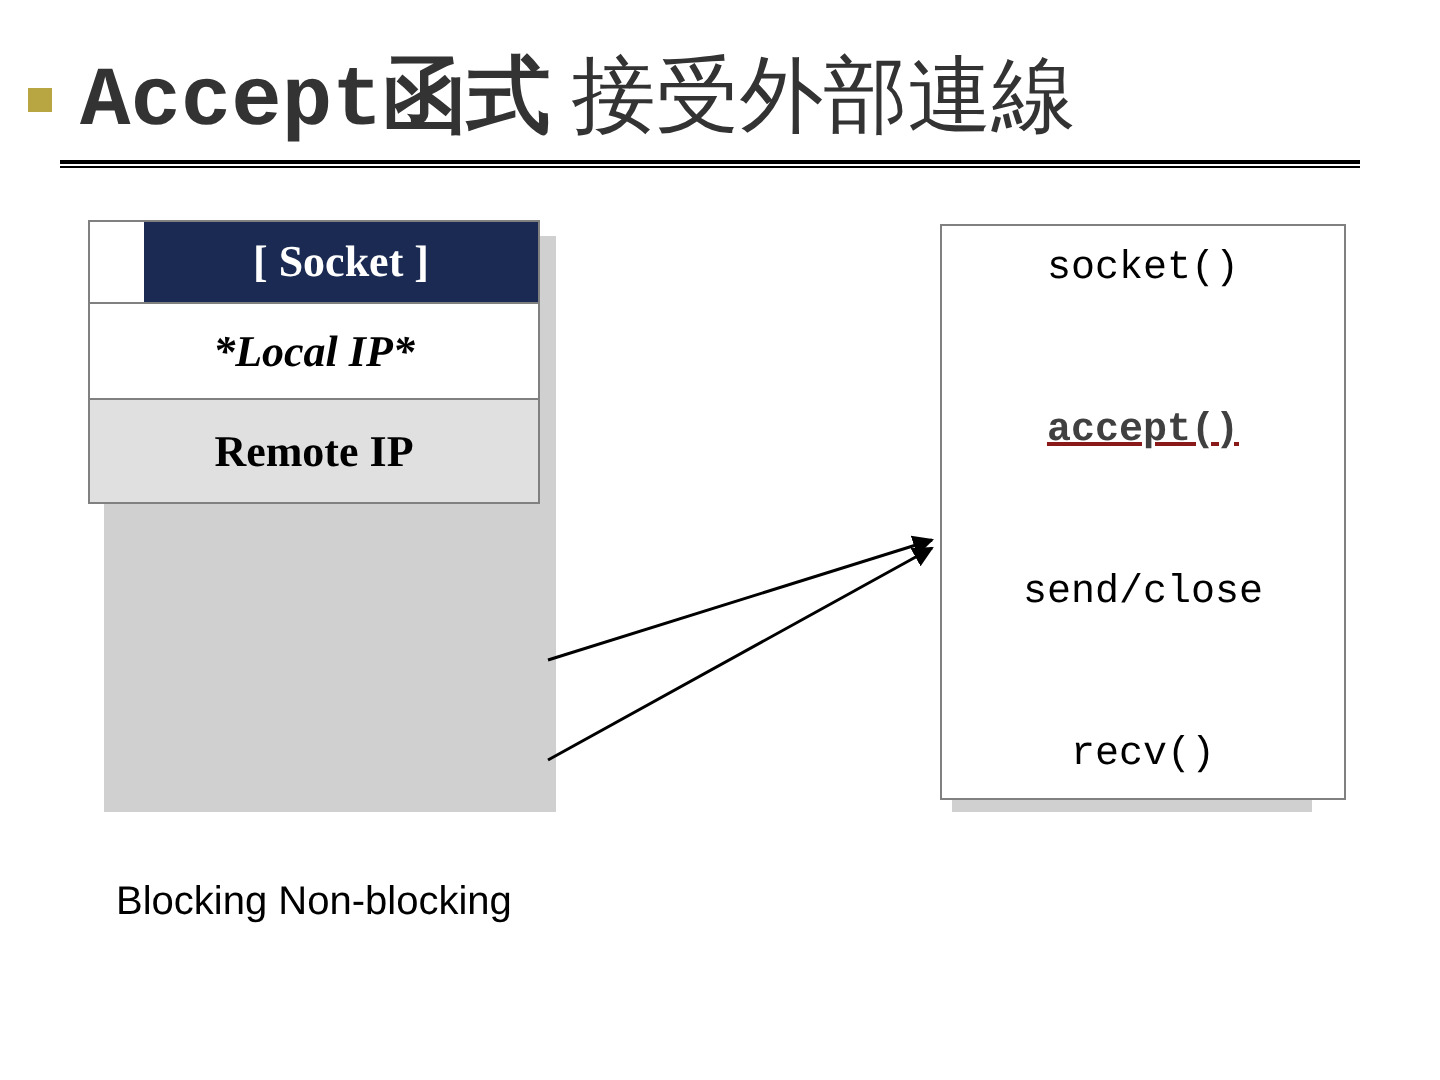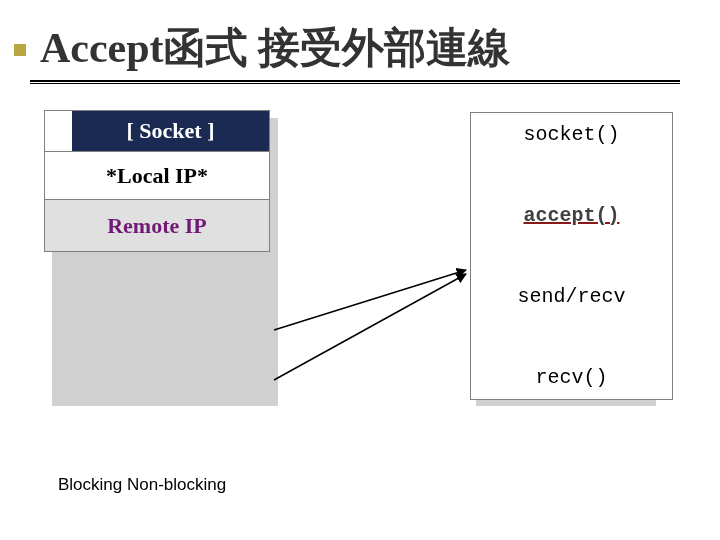--- a/index.html
+++ b/index.html
@@ -14,22 +14,22 @@
   }
   .title {
     position: absolute;
     left: 40px;
     top: 20px;
     font-size: 42px;
     color: #333;
     padding-bottom: 8px;
     width: 620px;
   }
-  .title .bold-part { font-weight: bold; }
-  .title .thin-part { font-weight: bold; font-family: "Microsoft JhengHei", "PMingLiU", serif; }
+  .title .bold-part { font-weight: bold; font-family: Liberation Mono, monospace; }
+  .title .thin-part { font-weight: normal; font-family: "Microsoft JhengHei", "PMingLiU", serif; }
   .underline {
     position: absolute;
     left: 30px;
     top: 80px;
     width: 650px;
     height: 3px;
     background: linear-gradient(to bottom, #000 0 2px, transparent 2px 3px);
     border-bottom: 1px solid #000;
     box-sizing: content-box;
   }
@@ -85,24 +85,25 @@
     margin-left: 27px;
   }
   .row.proto {
     background: #e8e8e8;
     color: #000;
     height: 48px;
   }
   .row.lip, .row.lport {
     background: #ffffff;
     font-weight: bold;
+    font-style: italic;
   }
   .row.rip, .row.rport {
     background: #e0e0e0;
-    color: #701a75;
+    color: #000000;
     font-weight: bold;
     height: 52px;
   }
 
   
   .right-wrap {
     position: absolute;
     left: 470px;
     top: 112px;
     width: 180px;
@@ -148,23 +149,22 @@
     height: 180px;
     overflow: visible;
     pointer-events: none;
   }
 
   .footer {
     position: absolute;
     left: 58px;
     top: 440px;
     font-family: Arial, sans-serif;
-    font-size: 17px;
-    color: #000;
-    margin-top: 35px;
+    font-size: 20px;
+    color: #000;
   }
 </style>
 </head>
 <body>
 
 <div class="sq"></div>
 
 <div class="title">
   <span class="bold-part">Accept函式</span><span class="thin-part"> 接受外部連線</span>
 </div>
@@ -177,21 +177,21 @@
     <div class="row lip">*Local IP*</div>
     <div class="row rip">Remote IP</div>
   </div>
 </div>
 
 <div class="right-wrap">
   <div class="right-shadow"></div>
   <div class="right-box">
     <div class="api">socket()</div>
     <div class="api accept"><span class="uline">accept()</span></div>
-    <div class="api">send/recv</div>
+    <div class="api">send/close</div>
     <div class="api">recv()</div>
   </div>
 </div>
 
 <svg class="arrows" viewBox="0 0 230 180">
   <defs>
     <marker id="ah" viewBox="0 0 10 10" refX="9" refY="5" markerWidth="7" markerHeight="7" orient="auto-start-reverse">
       <path d="M 0 0 L 10 5 L 0 10 z" fill="#000"></path>
     </marker>
   </defs>

